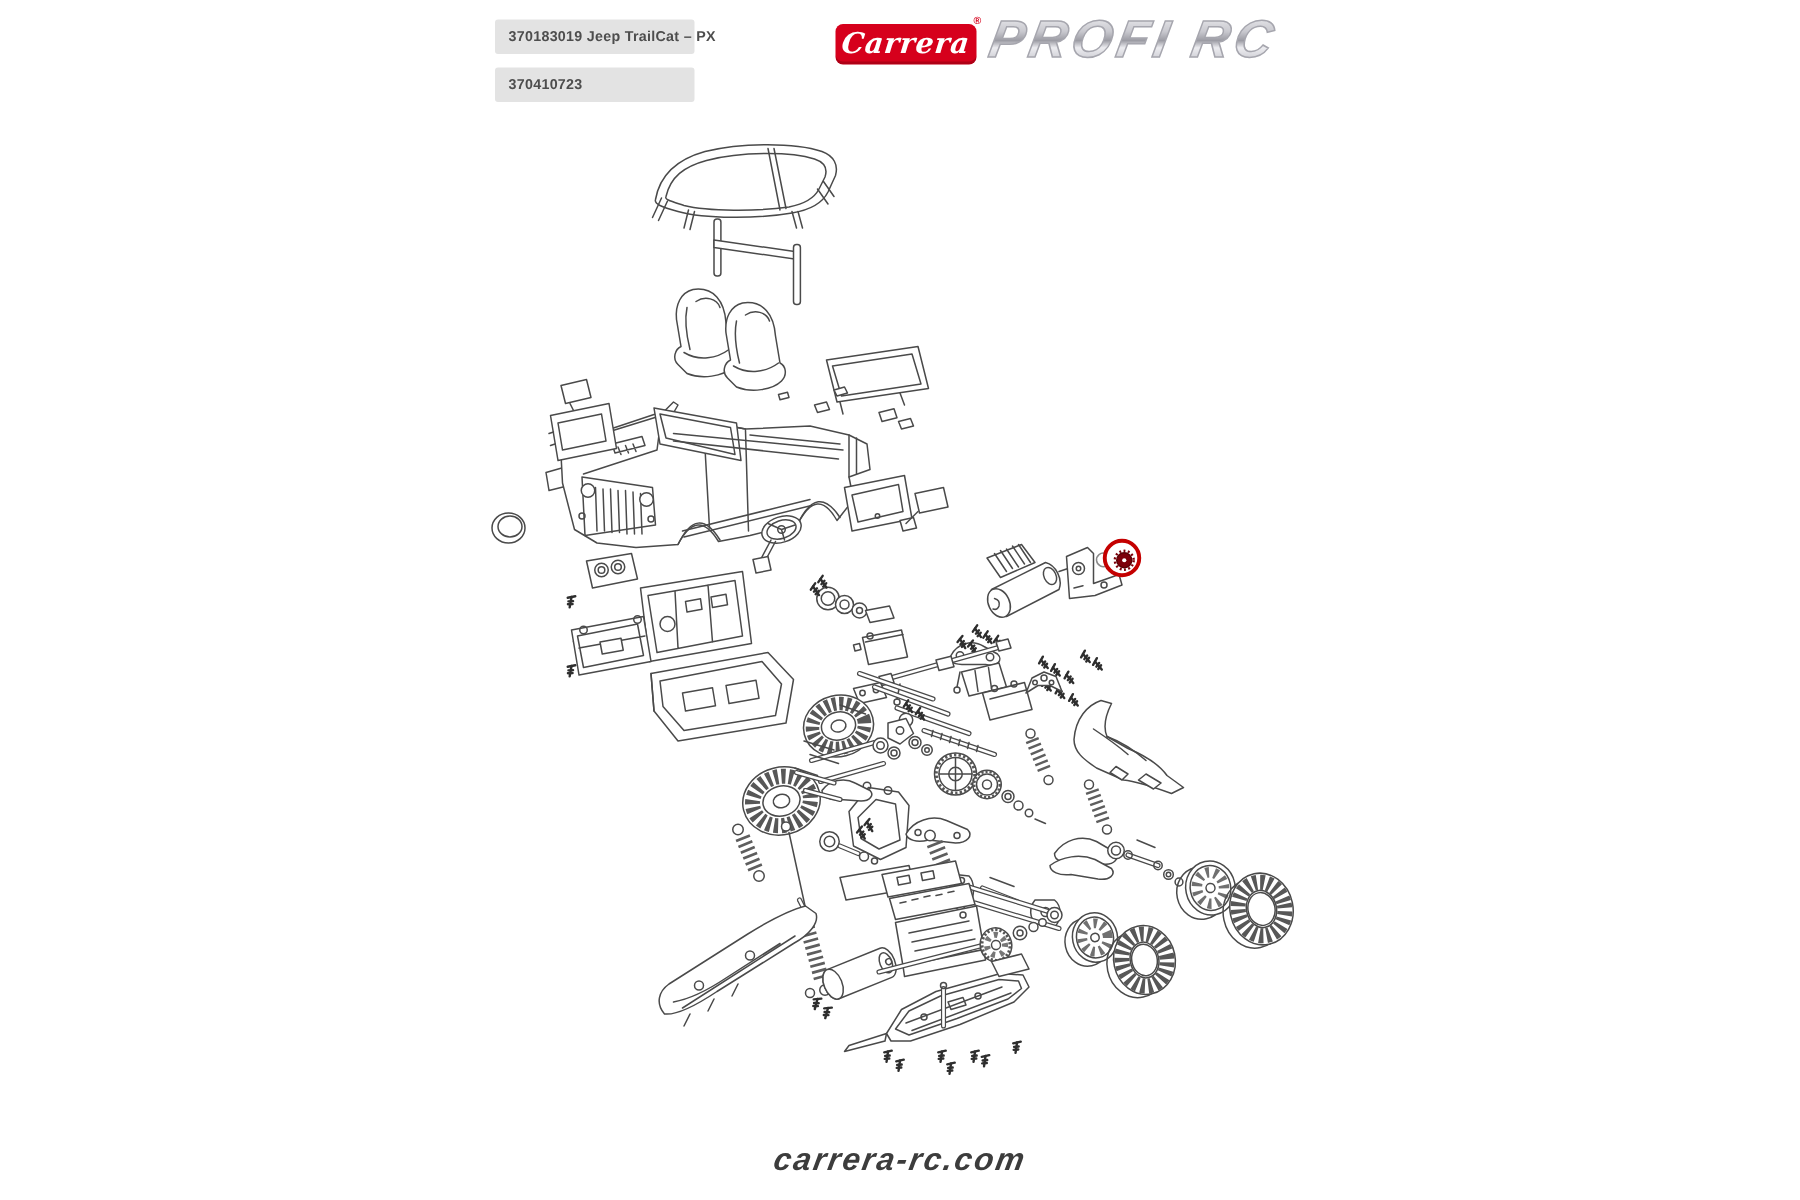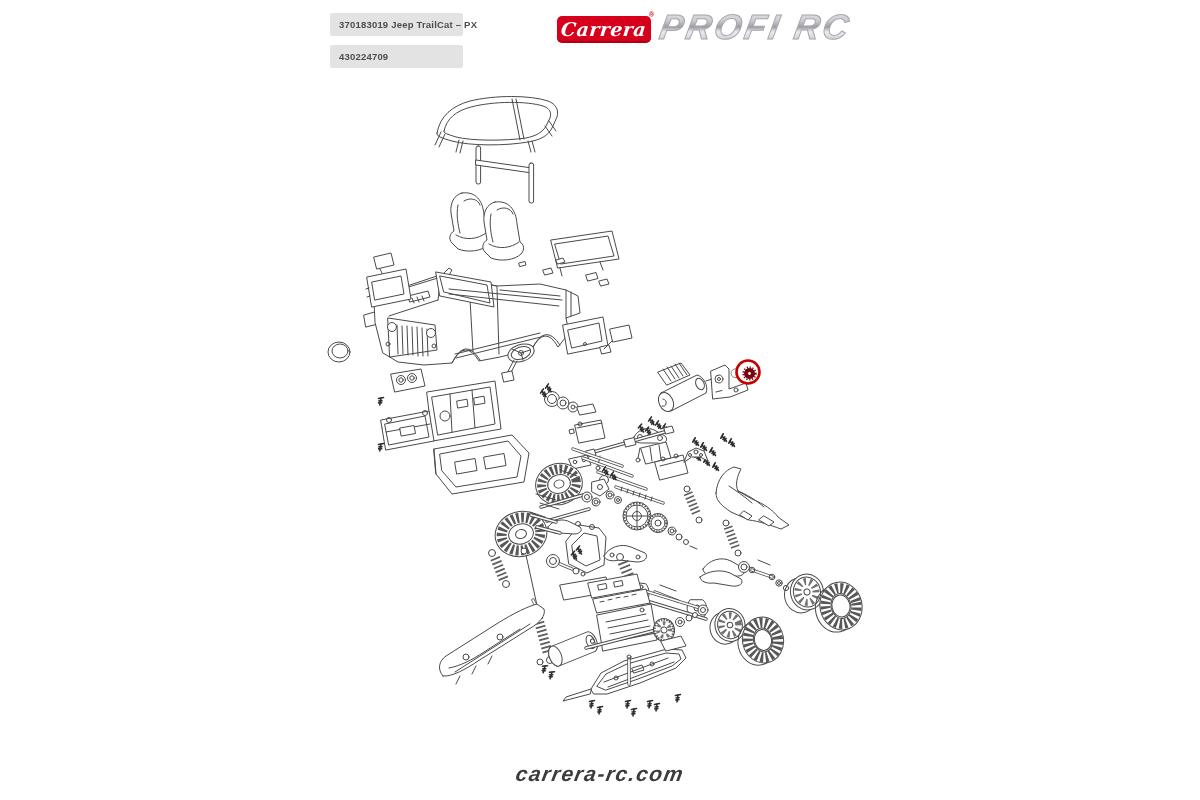--- a/index.html
+++ b/index.html
@@ -38,21 +38,21 @@
   .tread{fill:none;stroke:#575757;}
   .coil{fill:none;stroke:#5e5e5e;}
   .scrw{stroke:#2e2e2e;stroke-width:1.6;stroke-linecap:round;fill:none;}
 </style>
 </head>
 <body>
 
 <div class="stage">
 
   <div class="chip chip1">370183019 Jeep TrailCat – PX</div>
-  <div class="chip chip2">430224709</div>
+  <div class="chip chip2">370410723</div>
 
   <div class="carrera-box">
     <span class="carrera-text">Carrera</span>
   </div>
   <span class="reg">®</span>
   <div class="profi">PROFI RC</div>
   <div class="profi-stroke">PROFI RC</div>
 
   <svg width="1200" height="800" viewBox="0 0 1200 800">
     <defs>

